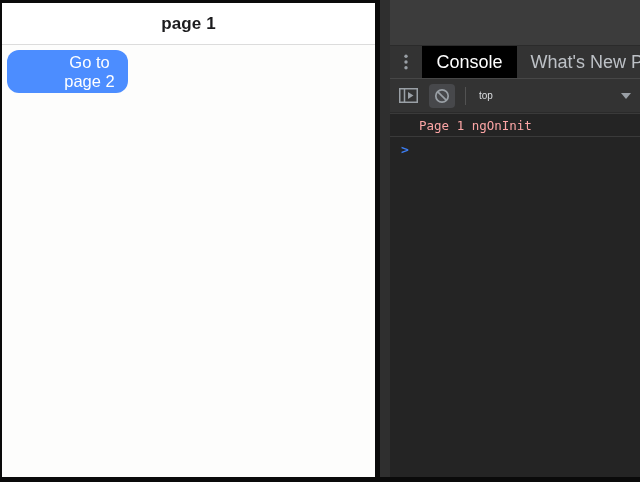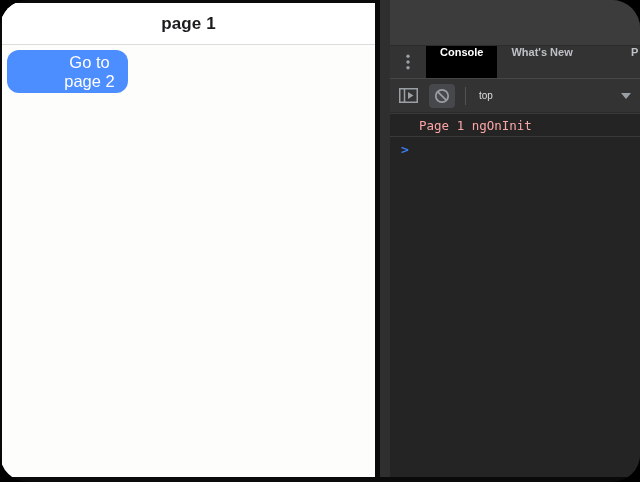--- a/index.html
+++ b/index.html
@@ -4,21 +4,20 @@
 <style>
   * { margin: 0; padding: 0; box-sizing: border-box; }
   html, body { width: 640px; height: 482px; background: #000; }
   body { font-family: "Liberation Sans", sans-serif; }
 
   #screen {
     position: relative;
     width: 640px; height: 482px;
     background: #0a0a0a;
     overflow: hidden;
-    border-radius: 28px;
   }
 
   
   .app-window {
     position: absolute; left: 2px; top: 3px;
     width: 373px; height: 474px;
     background: #fdfdfc;
   }
   .app-header {
     position: relative;
@@ -67,24 +66,24 @@
     display: flex; align-items: stretch;
     overflow: hidden;
   }
   .kebab-btn {
     align-self: center;
     width: 24px; height: 24px; margin-left: 6px;
     display: flex; align-items: center; justify-content: center;
     cursor: pointer;
   }
   .dt-tab {
-    display: flex; 
+    display: flex; align-items: center;
     padding: 0 14px;
-    font-size: 11px; color: #bdc1c6;
-    cursor: pointer; white-space: nowrap; font-weight: bold;
+    font-size: 18px; color: #bdc1c6;
+    cursor: pointer; white-space: nowrap;
   }
   .dt-tab.selected {
     background: #000000; color: #ffffff;
     margin-left: 6px;
   }
   .dt-tab.partial {
     position: absolute; left: 241px; top: 0; bottom: 0;
     padding: 0;
   }
   .dt-toolbar {

